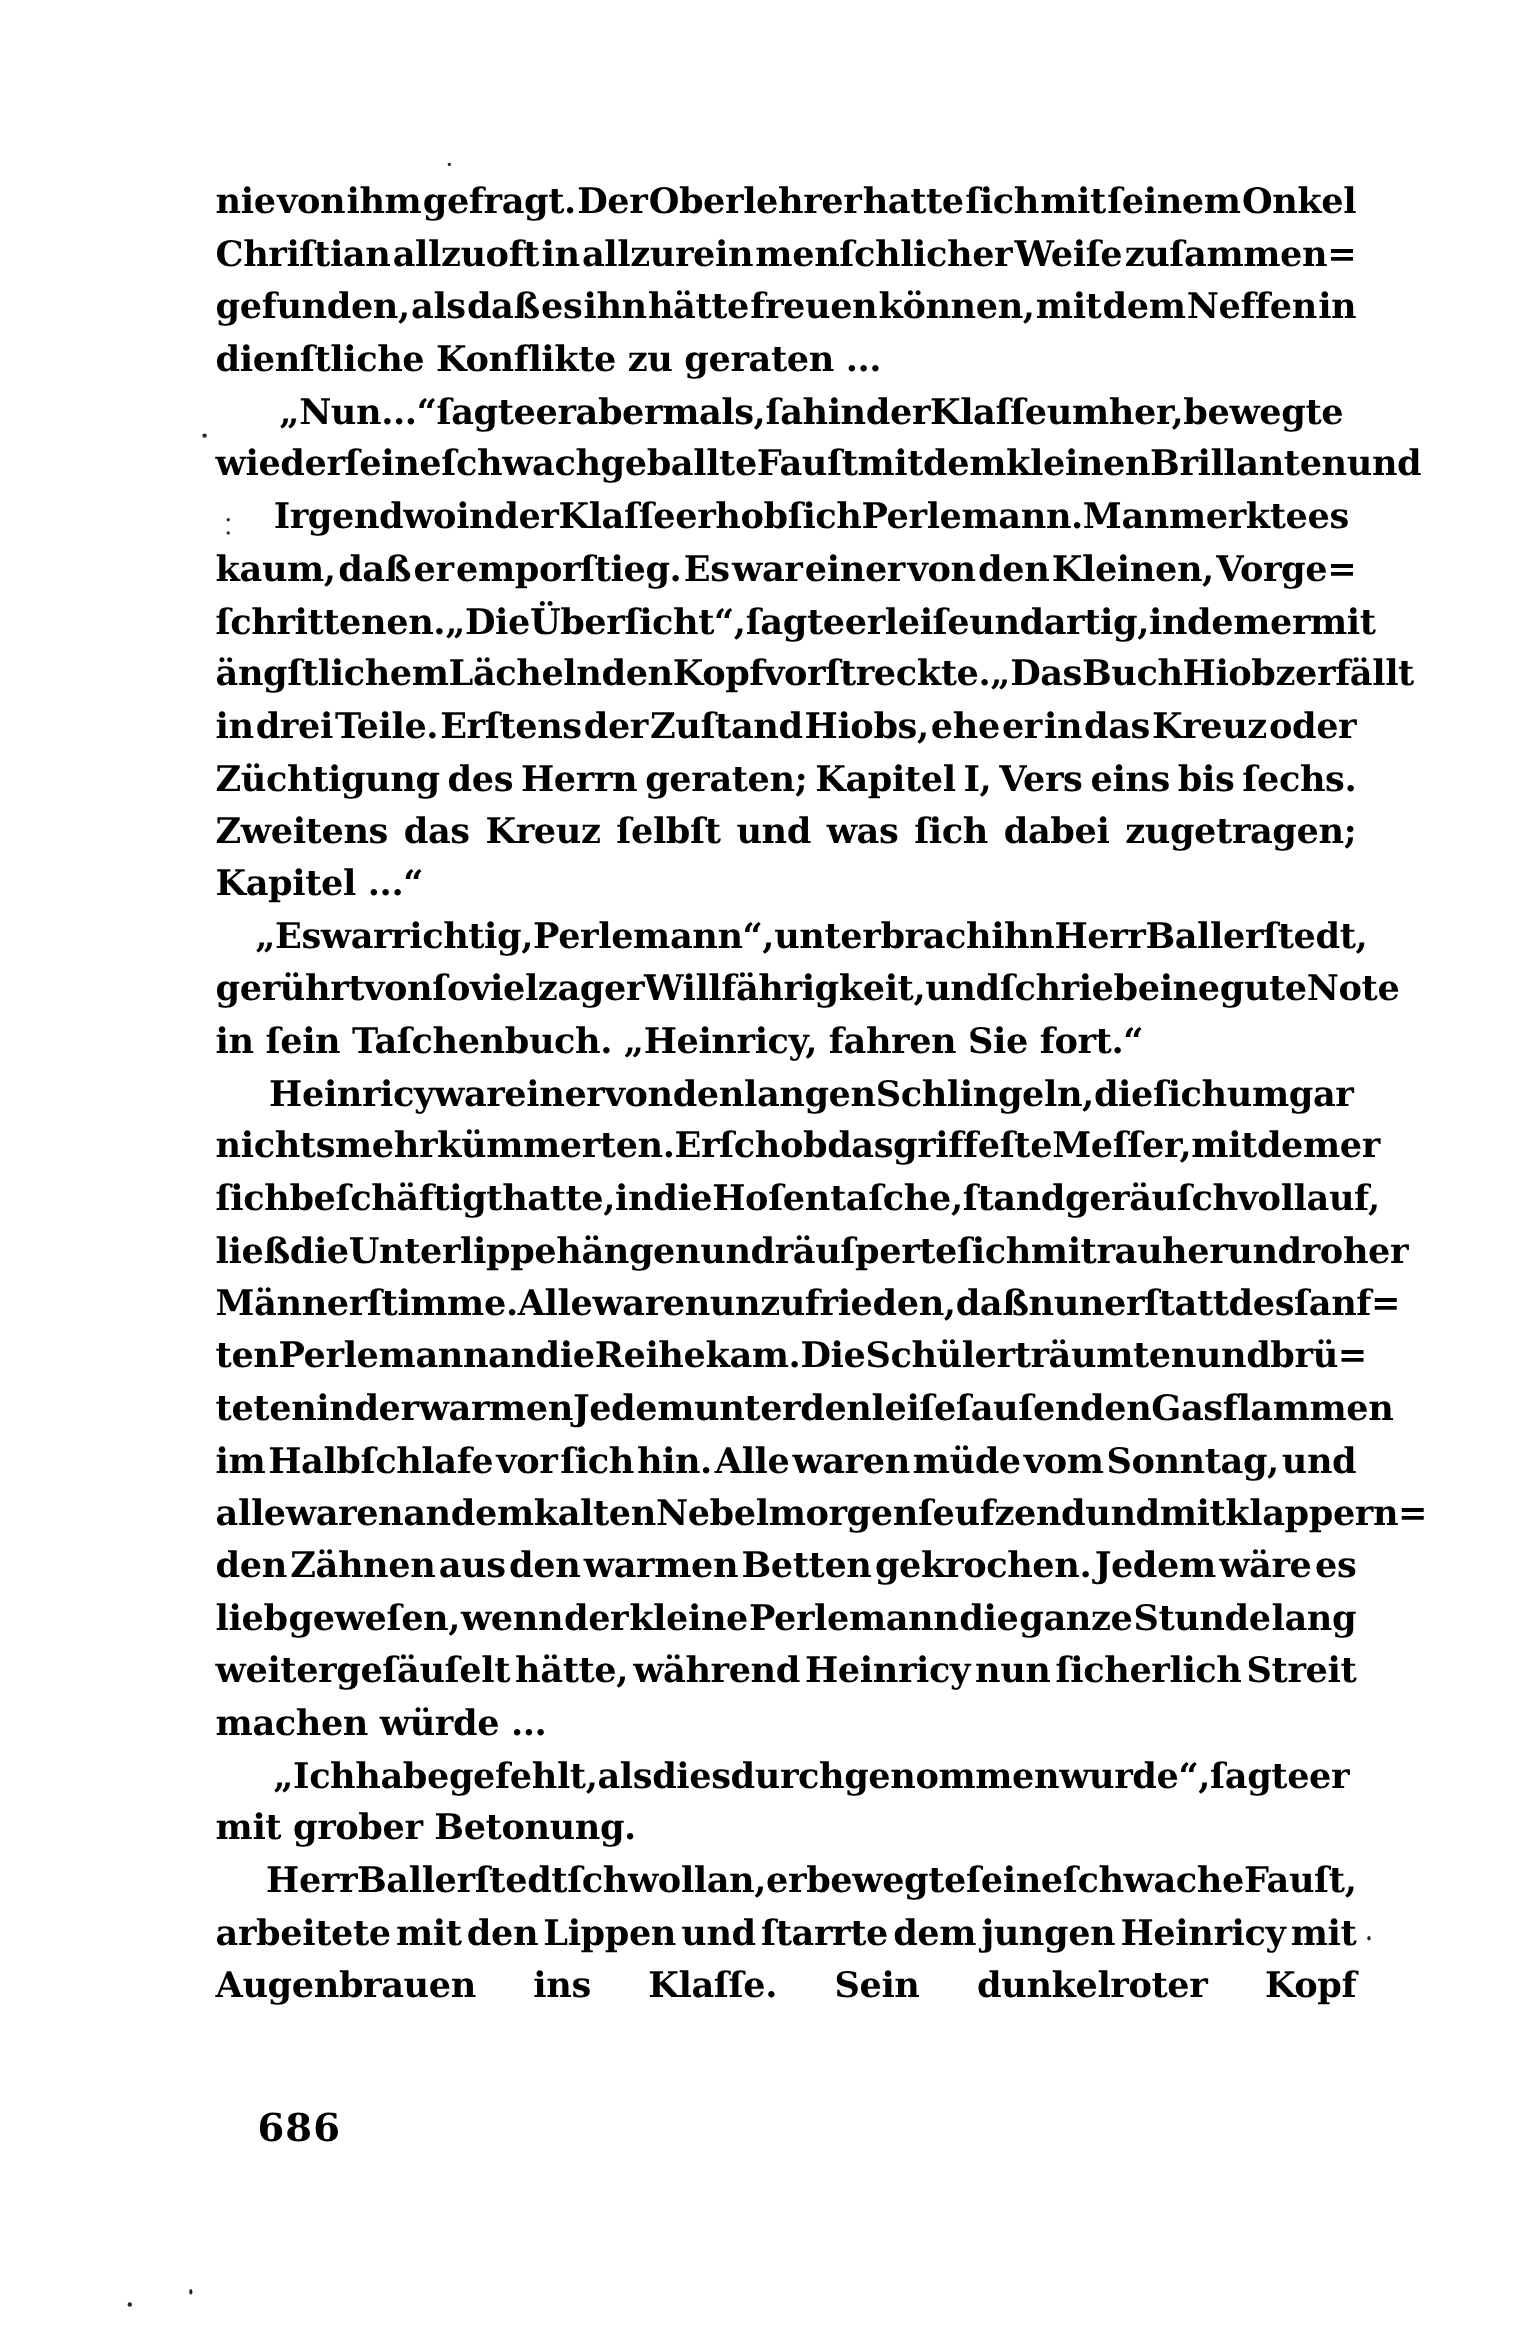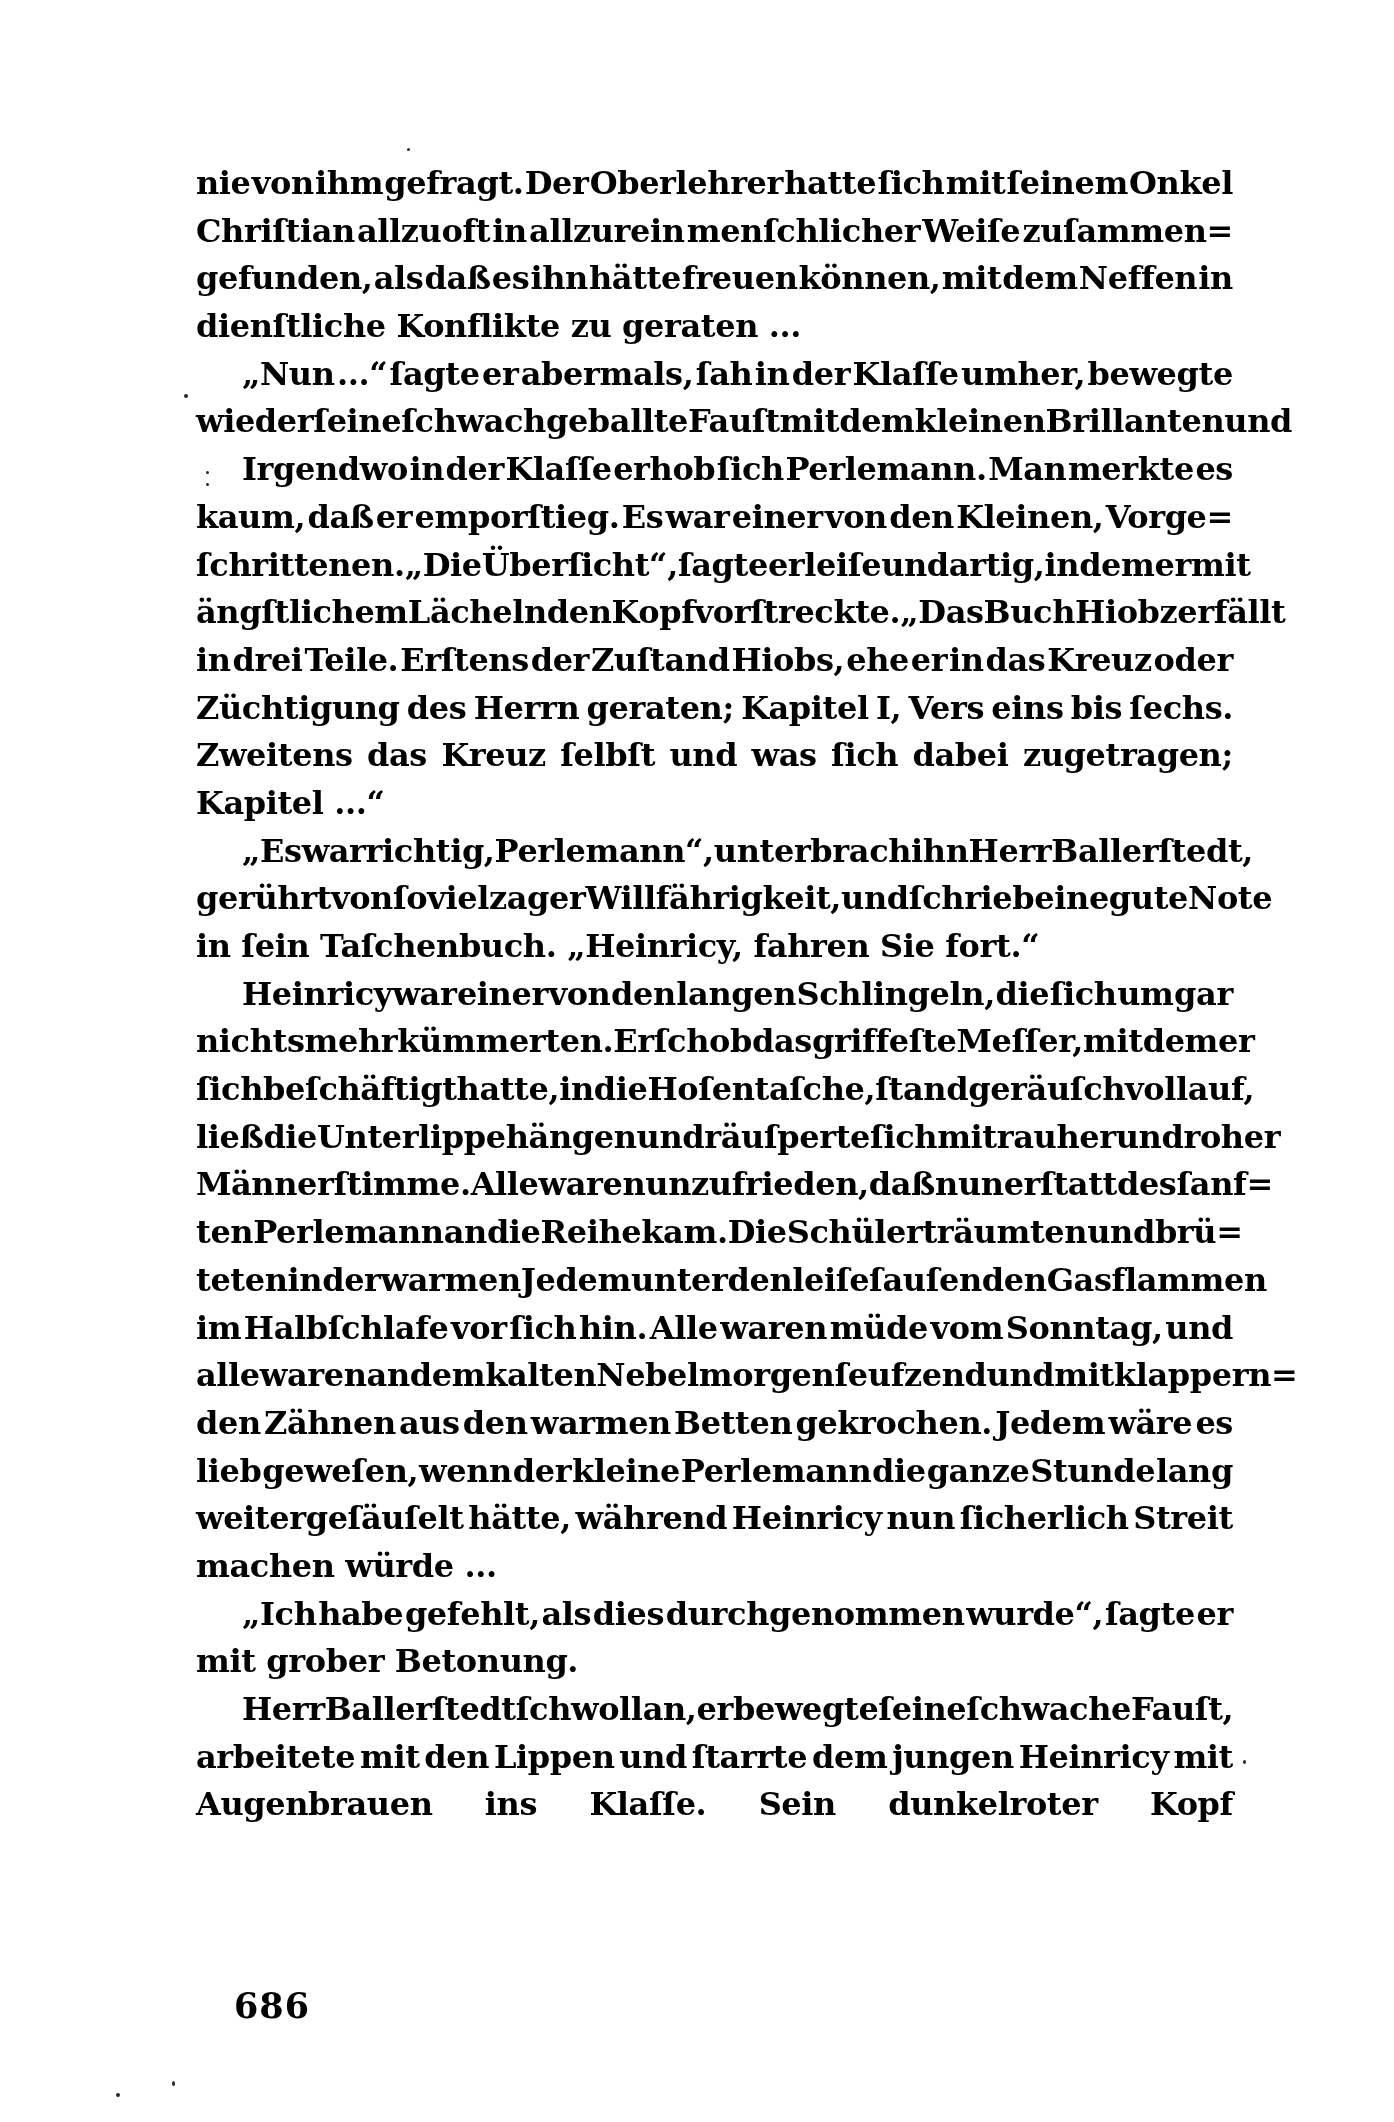--- a/index.html
+++ b/index.html
@@ -32,25 +32,26 @@
     white-space: nowrap;
     box-sizing: border-box;
   }
   .line.jfy {
     display: flex;
     justify-content: space-between;
     white-space: normal;
   }
   .line.indent {
     padding-left: 46px;
+    justify-content: center;
   }
   .pagenum {
     position: absolute;
     left: 234px;
-    top: 1985px;
+    top: 1914px;
     font-size: 35px;
     font-weight: 700;
     letter-spacing: 1px;
     color: #000000;
   }
   .speck {
     position: absolute;
     background: #000000;
     border-radius: 50%;
     opacity: 0.85;

